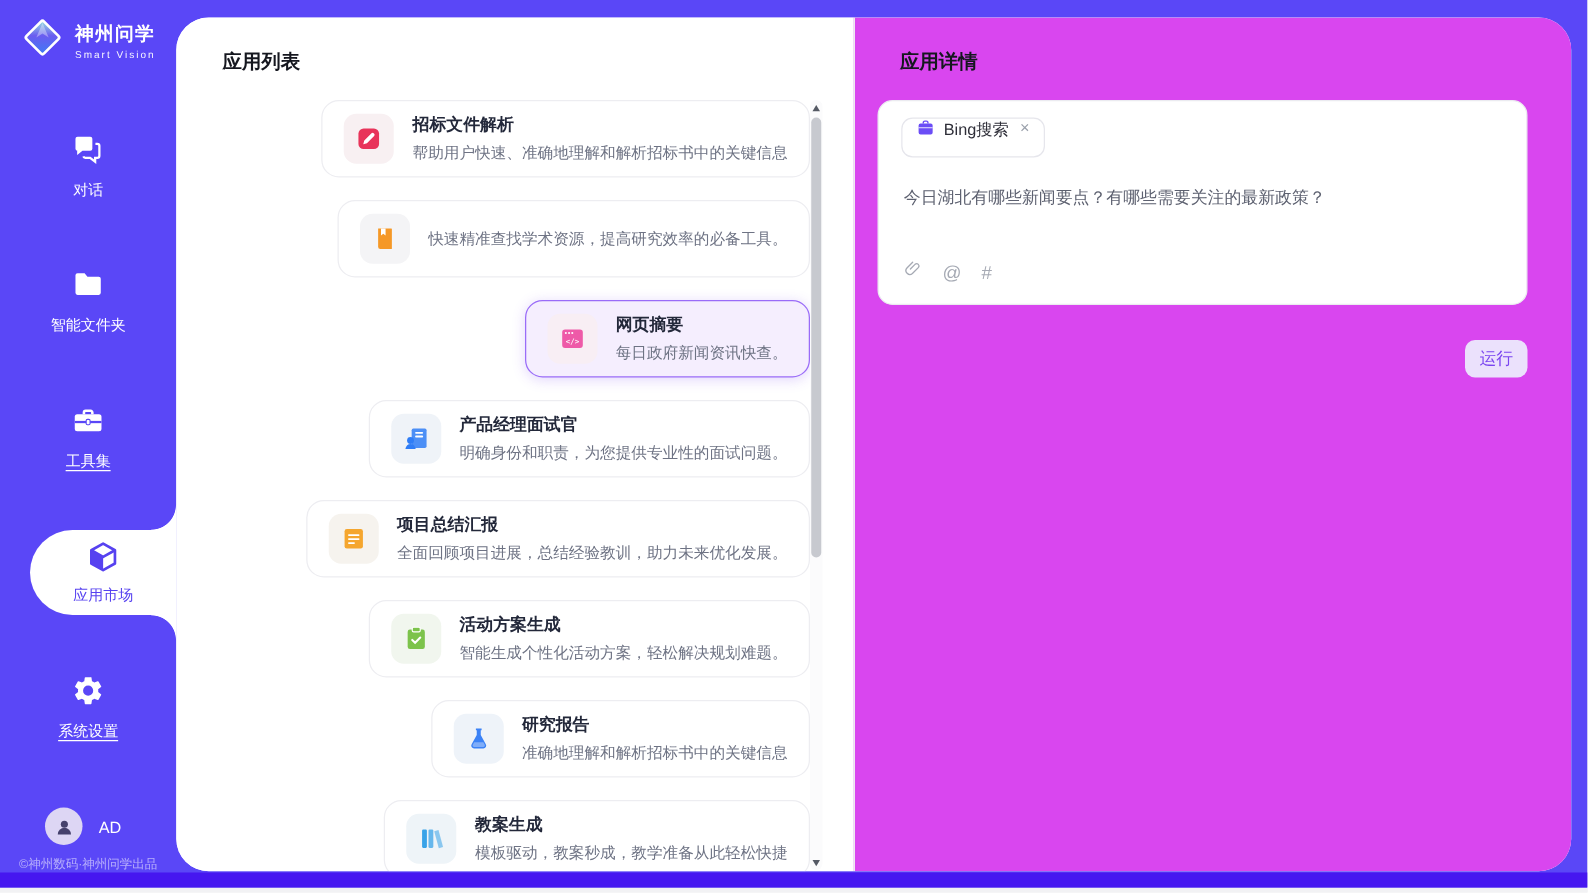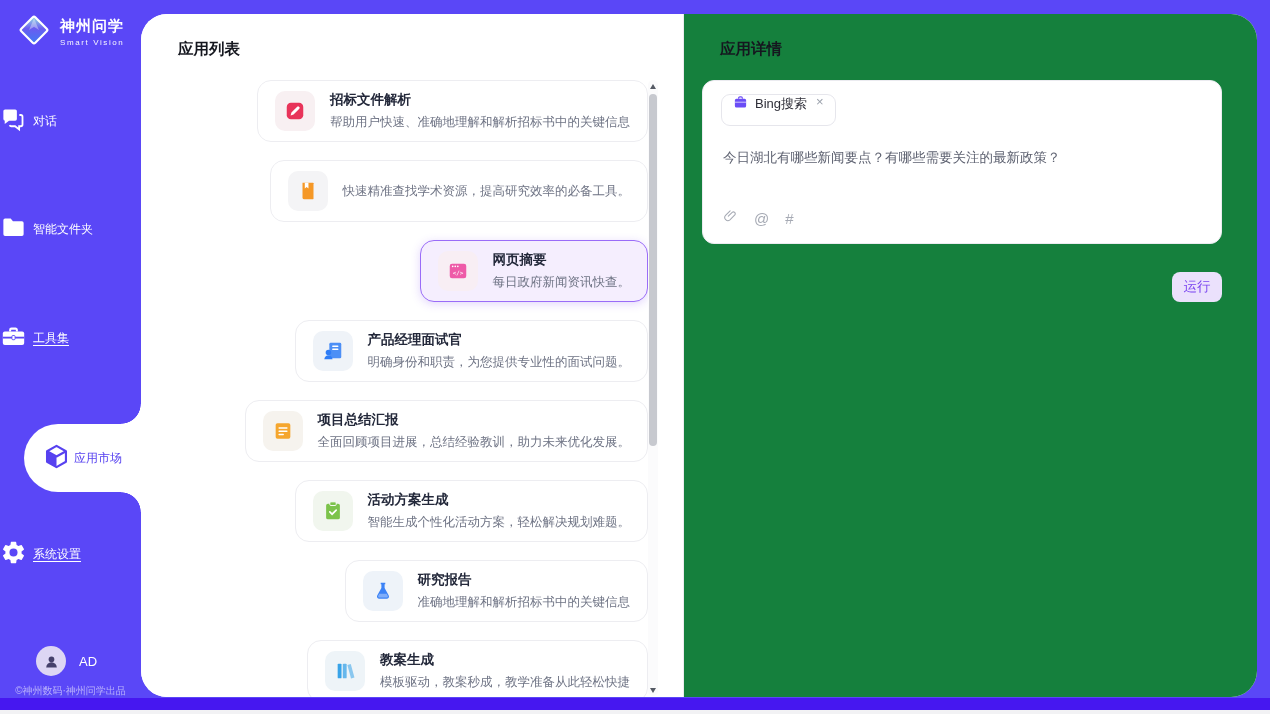--- a/index.html
+++ b/index.html
@@ -9,40 +9,40 @@
   
   .frame  { position:absolute; left:0; top:0; right:0; height:710px; background:#5a47f7; }
   .accent { position:absolute; left:0; top:698px; right:0; height:12px; background:#4617f0; z-index:1; }
 
   
   .sidebar { position:absolute; left:0; top:0; width:141px; height:710px; z-index:3; color:#fff; }
   .logo { position:absolute; left:16px; top:12px; display:flex; align-items:center; gap:8px; }
   .logo-name { font-size:15px; font-weight:700; letter-spacing:1px; }
   .logo-sub  { font-size:8px; letter-spacing:1.6px; margin-top:2px; opacity:.95; }
 
-  .nav-item { position:absolute; left:0; width:141px; display:flex; flex-direction:row; align-items:center; gap:6px; color:#fff; cursor:pointer; }
+  .nav-item { position:absolute; left:0; width:141px; display:flex; flex-direction:column; align-items:center; gap:6px; color:#fff; cursor:pointer; }
   .nav-label { font-size:12px; }
   .nav-item.underlined .nav-label { text-decoration:underline; text-underline-offset:3px; }
 
   .nav-item.active { left:24px; width:117px; top:424px; height:68px; background:#fff; border-radius:34px 0 0 34px; color:#5742f0; justify-content:center; gap:4px; }
   .nav-item.active::before { content:''; position:absolute; right:0; top:-20px; width:20px; height:20px;
       background:radial-gradient(circle 20px at 0 0, #5a47f7 0 19.4px, #fff 20px); }
   .nav-item.active::after  { content:''; position:absolute; right:0; bottom:-20px; width:20px; height:20px;
       background:radial-gradient(circle 20px at 0 100%, #5a47f7 0 19.4px, #fff 20px); }
 
   .user { position:absolute; left:36px; top:646px; display:flex; align-items:center; gap:13px; }
   .avatar { width:30px; height:30px; border-radius:50%; background:#ddd6f4; display:flex; align-items:center; justify-content:center; }
   .user-label { font-size:13px; color:#fff; }
   .side-footer { position:absolute; left:0; top:684px; width:141px; text-align:center; font-size:10px; color:rgba(255,255,255,.55); }
 
   
   .panel { position:absolute; left:141px; top:14px; width:1116px; height:683px; background:#fff; border-radius:26px; overflow:hidden; z-index:2; }
 
   .col-list { position:absolute; left:0; top:0; width:542px; height:100%; background:#fff; }
-  .col-detail { position:absolute; left:542px; top:0; right:0; height:100%; background:#15803d; border-left:1px solid #ebebef; }
+  .col-detail { position:absolute; left:542px; top:0; right:0; height:100%; background:#d946ef; border-left:1px solid #ebebef; }
   .section-title { position:absolute; left:17px; top:25px; font-size:15.5px; font-weight:700; color:#15171f;margin-left:20px; }
 
   
   .apps { position:absolute; left:17px; top:66px; width:490px; height:617px; overflow:hidden; display:flex; flex-direction:column; gap:18px;align-items:flex-end; }
   .app-card { flex:0 0 62px; border:1px solid #ededf1; border-radius:14px; background:#fff; display:flex; align-items:center; gap:15px; padding:0 17px; cursor:pointer; }
   .app-card.selected { background:#f5eefe; border:1px solid #9a6cf8; box-shadow:0 2px 10px rgba(122,69,240,.22); }
   .tile { width:40px; height:40px; border-radius:10px; display:flex; align-items:center; justify-content:center; flex:none; }
   .app-text { display:flex; flex-direction:column; gap:5px; }
   .app-title { font-size:13.5px; font-weight:700; color:#23283a; }
   .app-desc  { font-size:12.5px; color:#6e7384; }

